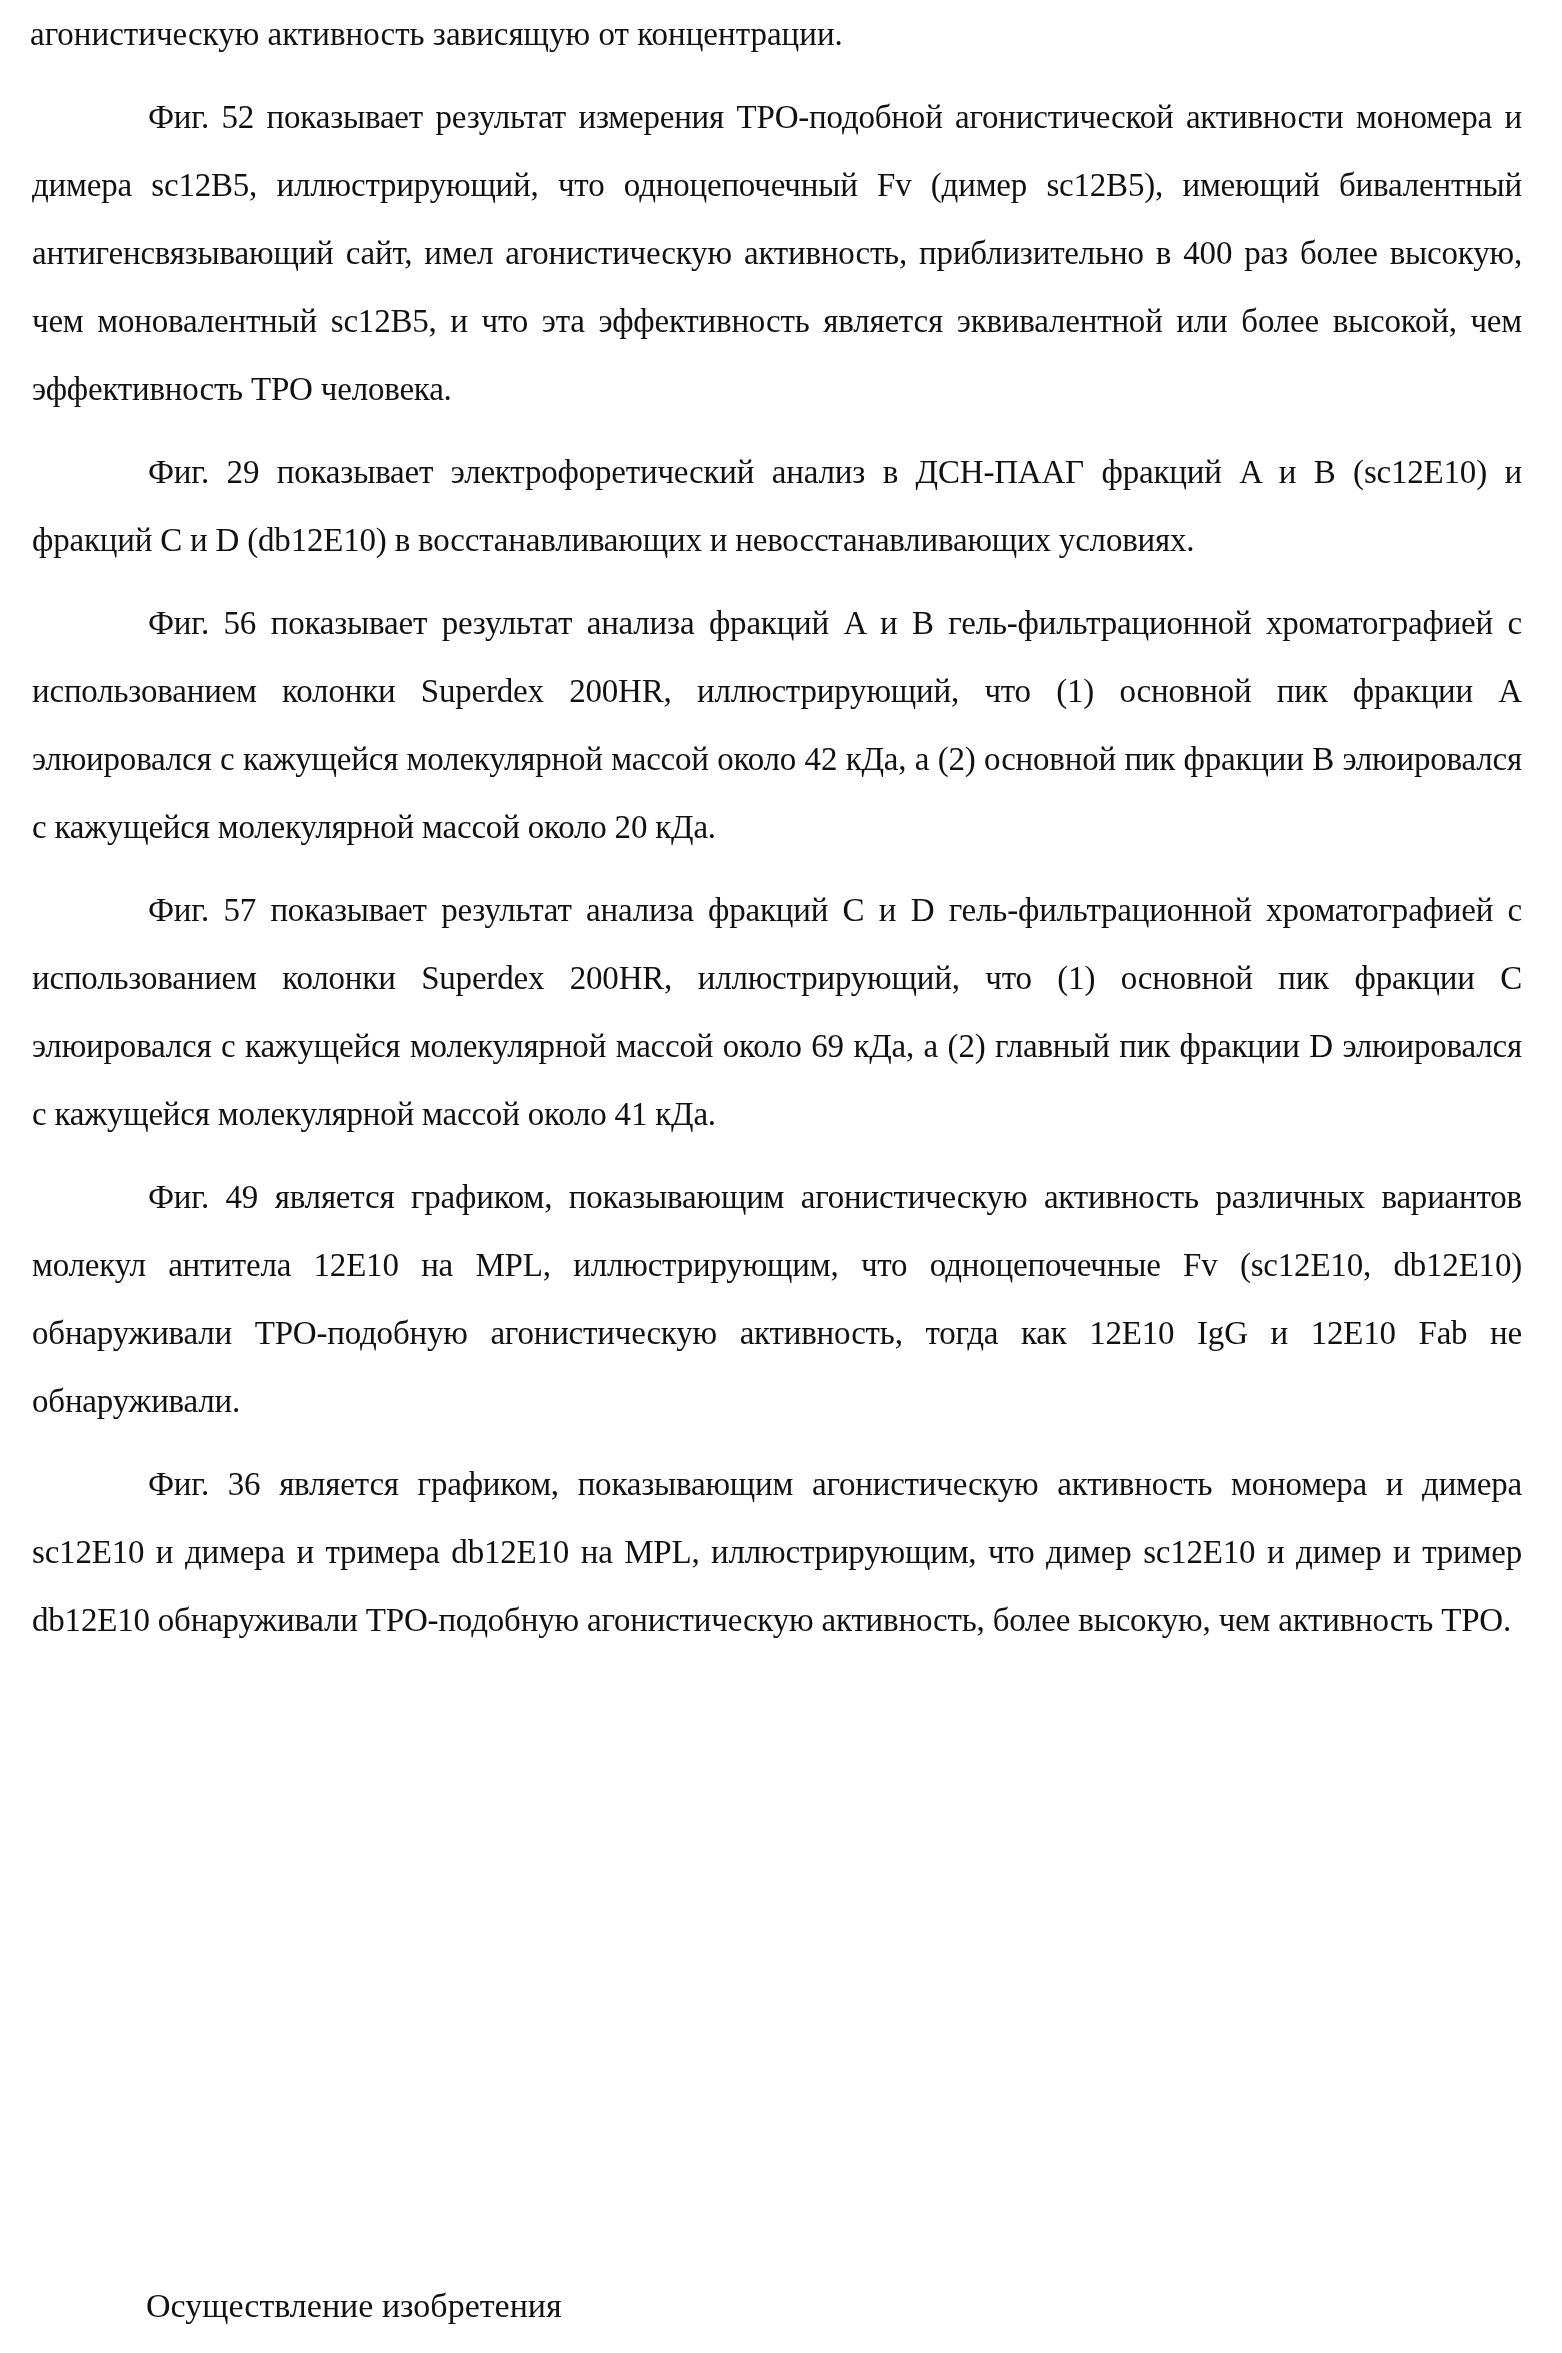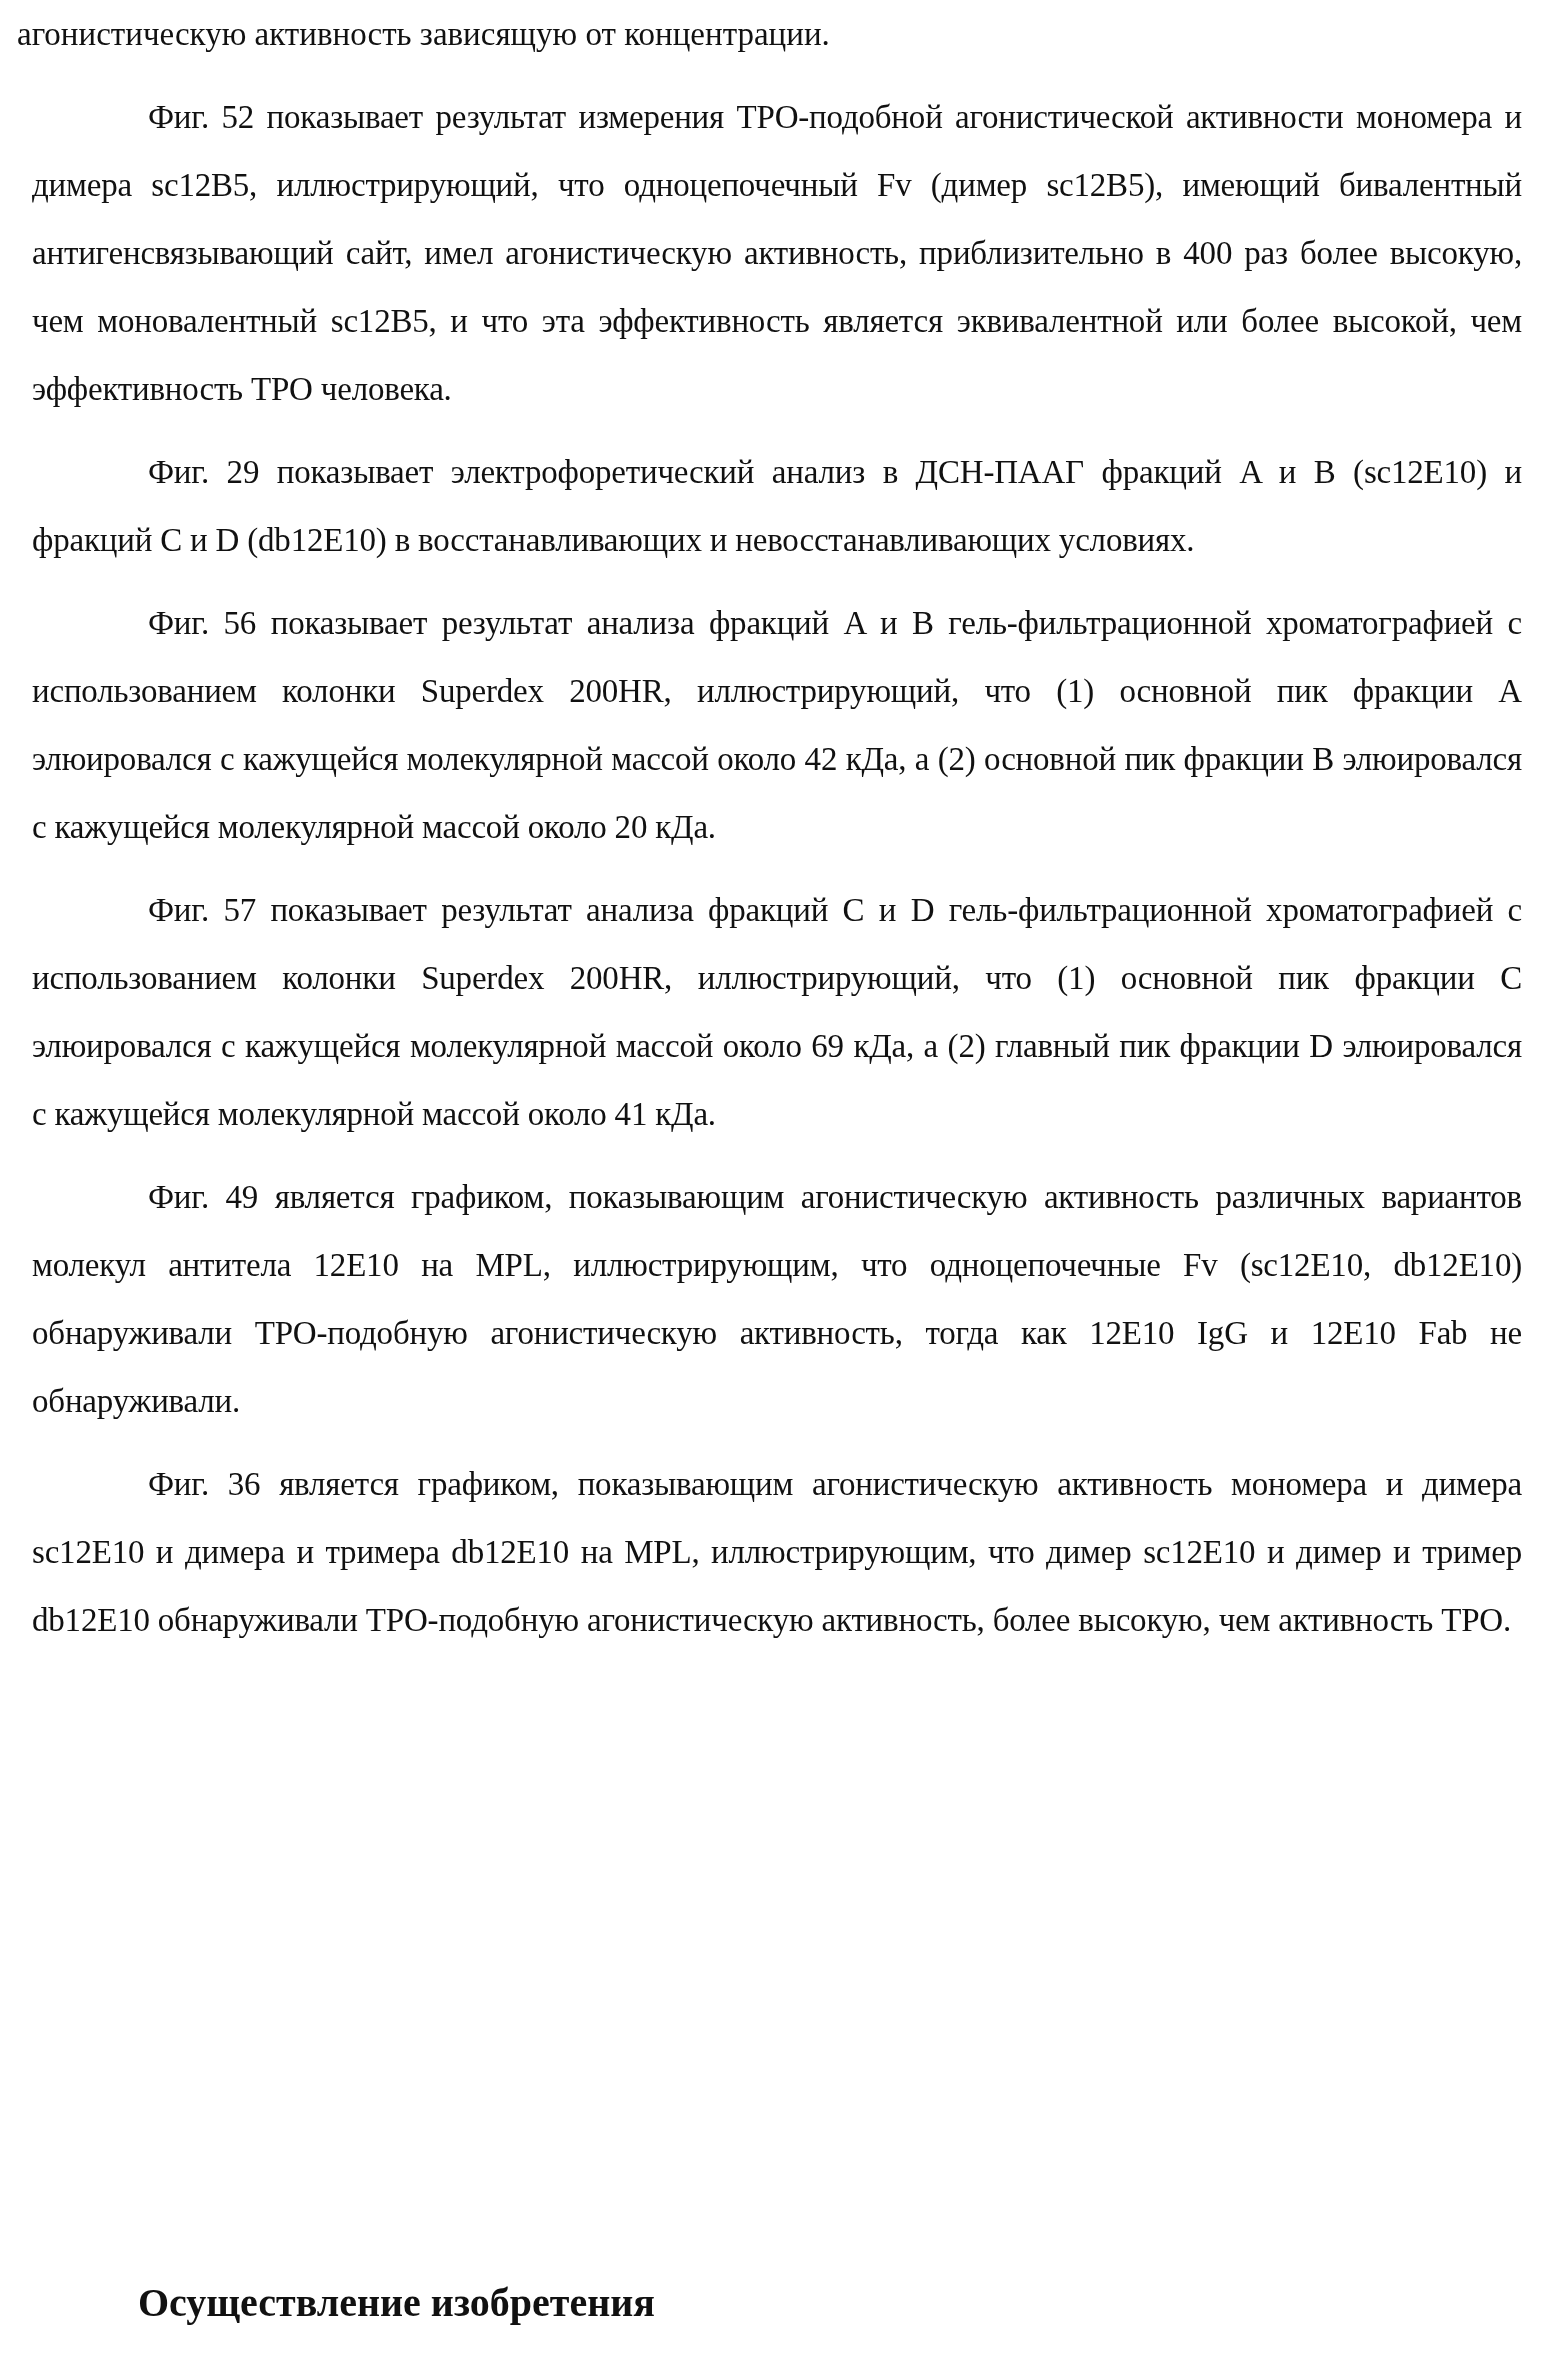--- a/index.html
+++ b/index.html
@@ -18,41 +18,41 @@
     .page {
       position: absolute;
       left: 17px;
       top: 0;
       width: 1520px;
     }
     .line {
       font-size: 33px;
       line-height: 68px;
       white-space: nowrap;
-      margin: 0;
+      margin: 13px;
     }
     .para {
       margin: 15px;
       font-size: 33px;
       line-height: 68px;
       text-align: justify;
       text-align-last: left;
       text-indent: 116px;
       letter-spacing: -0.2px;
     }
     .first {
       margin-top: 0;
     }
     .heading {
       position: absolute;
       left: 138px;
       top: 2279px;
-      font-size: 40px;
-      font-weight: bold;
-      margin: 0;
+      font-size: 34px;
+      font-weight: normal;
+      margin: 8px;
     }
   </style>
 </head>
 <body>
 
 <div class="page">
   <p class="line first">агонистическую активность зависящую от концентрации.</p>
   <p class="para">Фиг. 52 показывает результат измерения TPO-подобной агонистической активности мономера и димера sc12B5, иллюстрирующий, что одноцепочечный Fv (димер sc12B5), имеющий бивалентный антигенсвязывающий сайт, имел агонистическую активность, приблизительно в 400 раз более высокую, чем моновалентный sc12B5, и что эта эффективность является эквивалентной или более высокой, чем эффективность TPO человека.</p>
   <p class="para">Фиг. 29 показывает электрофоретический анализ в ДСН-ПААГ фракций A и B (sc12E10) и фракций C и D (db12E10) в восстанавливающих и невосстанавливающих условиях.</p>
   <p class="para">Фиг. 56 показывает результат анализа фракций A и B гель-фильтрационной хроматографией с использованием колонки Superdex 200HR, иллюстрирующий, что (1) основной пик фракции A элюировался с кажущейся молекулярной массой около 42 кДа, а (2) основной пик фракции B элюировался с кажущейся молекулярной массой около 20 кДа.</p>

